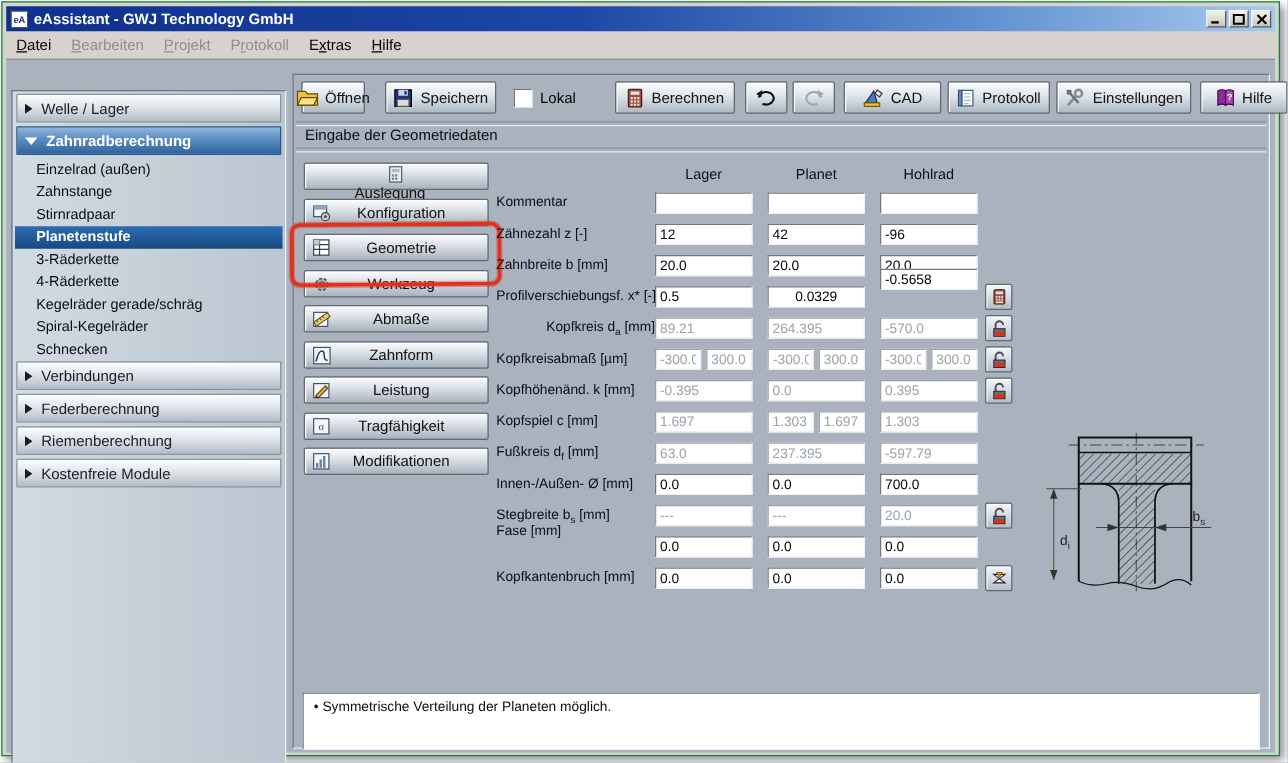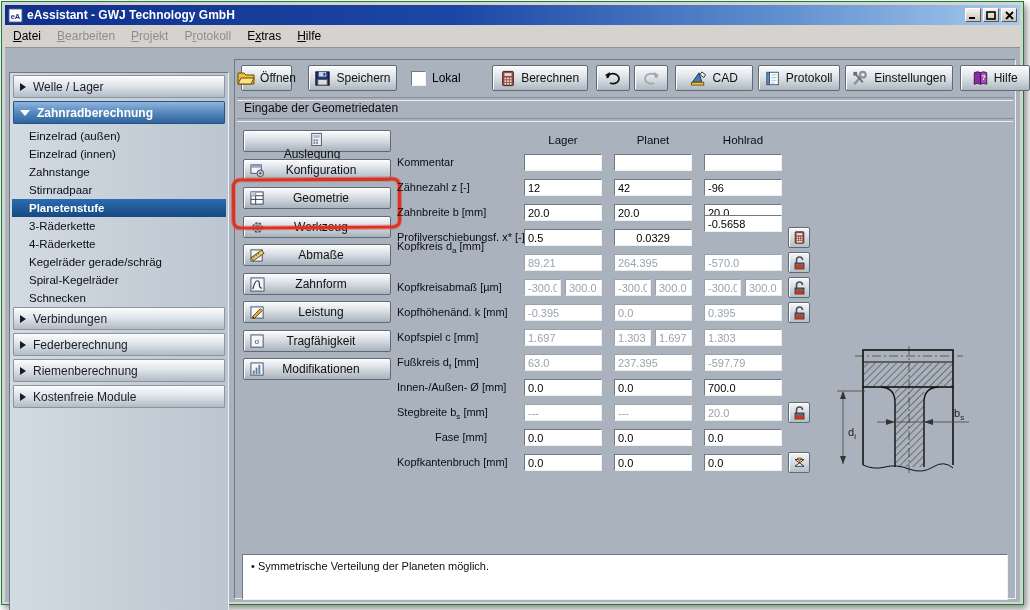--- a/index.html
+++ b/index.html
@@ -106,21 +106,20 @@
     <div class="sidebar">
         <div class="sb-header">
           <span class="sb-tri tri-right"></span>
           <span>Welle / Lager</span>
         </div>
         <div class="sb-header expanded">
           <span class="sb-tri tri-down"></span>
           <span>Zahnradberechnung</span>
         </div>
         <div class="sb-item">Einzelrad (außen)</div>
-        <div class="sb-item">Einzelrad (innen)</div>
         <div class="sb-item">Zahnstange</div>
         <div class="sb-item">Stirnradpaar</div>
         <div class="sb-item selected">Planetenstufe</div>
         <div class="sb-item">3-Räderkette</div>
         <div class="sb-item">4-Räderkette</div>
         <div class="sb-item">Kegelräder gerade/schräg</div>
         <div class="sb-item">Spiral-Kegelräder</div>
         <div class="sb-item">Schnecken</div>
         <div class="sb-header">
           <span class="sb-tri tri-right"></span>
@@ -381,21 +380,21 @@
                 <rect x="5" y="8" width="2" height="2" fill="#eadcd4"></rect>
                 <rect x="8" y="8" width="2" height="2" fill="#eadcd4"></rect>
                 <rect x="11" y="8" width="2" height="2" fill="#eadcd4"></rect>
                 <rect x="5" y="11" width="2" height="2" fill="#eadcd4"></rect>
                 <rect x="8" y="11" width="2" height="2" fill="#eadcd4"></rect>
                 <rect x="11" y="11" width="2" height="2" fill="#eadcd4"></rect>
                 <rect x="5" y="14" width="8" height="2" fill="#eadcd4"></rect>
               </svg>
             </span>
           </button>
-          <div class="frm-label" style="top: 178px;">Kopfkreis d<sub>a</sub> [mm]</div>
+          <div class="frm-label" style="top: 194px; margin-left: 40px;">Kopfkreis d<sub>a</sub> [mm]</div>
           <input class="fld gray" value="89.21" readonly="" style="top: 194px; left: 289px; width: 78px;">
           <input class="fld gray" value="264.395" readonly="" style="top: 194px; left: 379px; width: 78px;">
           <input class="fld gray" value="-570.0" readonly="" style="top: 194px; left: 469px; width: 78px;">
           <button class="act-btn" style="top: 192px;">
             <span class="icon" style="display: inline-flex;">
               <svg width="15" height="16" viewBox="0 0 20 20">
                 <path d="M6 10V6a4 4 0 0 1 8 0" fill="none" stroke="#4a4a52" stroke-width="2"></path>
                 <rect x="4" y="10" width="12" height="8" fill="#6a6a74" stroke="#222"></rect>
                 <rect x="4.8" y="13.5" width="10.4" height="4" fill="#e03010"></rect>
               </svg>
@@ -449,21 +448,21 @@
           <input class="fld gray" value="20.0" readonly="" style="top: 344px; left: 469px; width: 78px;">
           <button class="act-btn" style="top: 342px;">
             <span class="icon" style="display: inline-flex;">
               <svg width="15" height="16" viewBox="0 0 20 20">
                 <path d="M6 10V6a4 4 0 0 1 8 0" fill="none" stroke="#4a4a52" stroke-width="2"></path>
                 <rect x="4" y="10" width="12" height="8" fill="#6a6a74" stroke="#222"></rect>
                 <rect x="4.8" y="13.5" width="10.4" height="4" fill="#e03010"></rect>
               </svg>
             </span>
           </button>
-          <div class="frm-label" style="top: 369px; text-align: center;">Fase [mm]</div>
+          <div class="frm-label" style="top: 357px;">Fase [mm]</div>
           <input class="fld" value="0.0" style="top: 369px; left: 289px; width: 78px;">
           <input class="fld" value="0.0" style="top: 369px; left: 379px; width: 78px;">
           <input class="fld" value="0.0" style="top: 369px; left: 469px; width: 78px;">
           <div class="frm-label" style="top: 394px;">Kopfkantenbruch [mm]</div>
           <input class="fld" value="0.0" style="top: 394px; left: 289px; width: 78px;">
           <input class="fld" value="0.0" style="top: 394px; left: 379px; width: 78px;">
           <input class="fld" value="0.0" style="top: 394px; left: 469px; width: 78px;">
           <button class="act-btn" style="top: 392px;">
             <span class="icon" style="display: inline-flex;">
               <svg width="15" height="15" viewBox="0 0 20 20">

